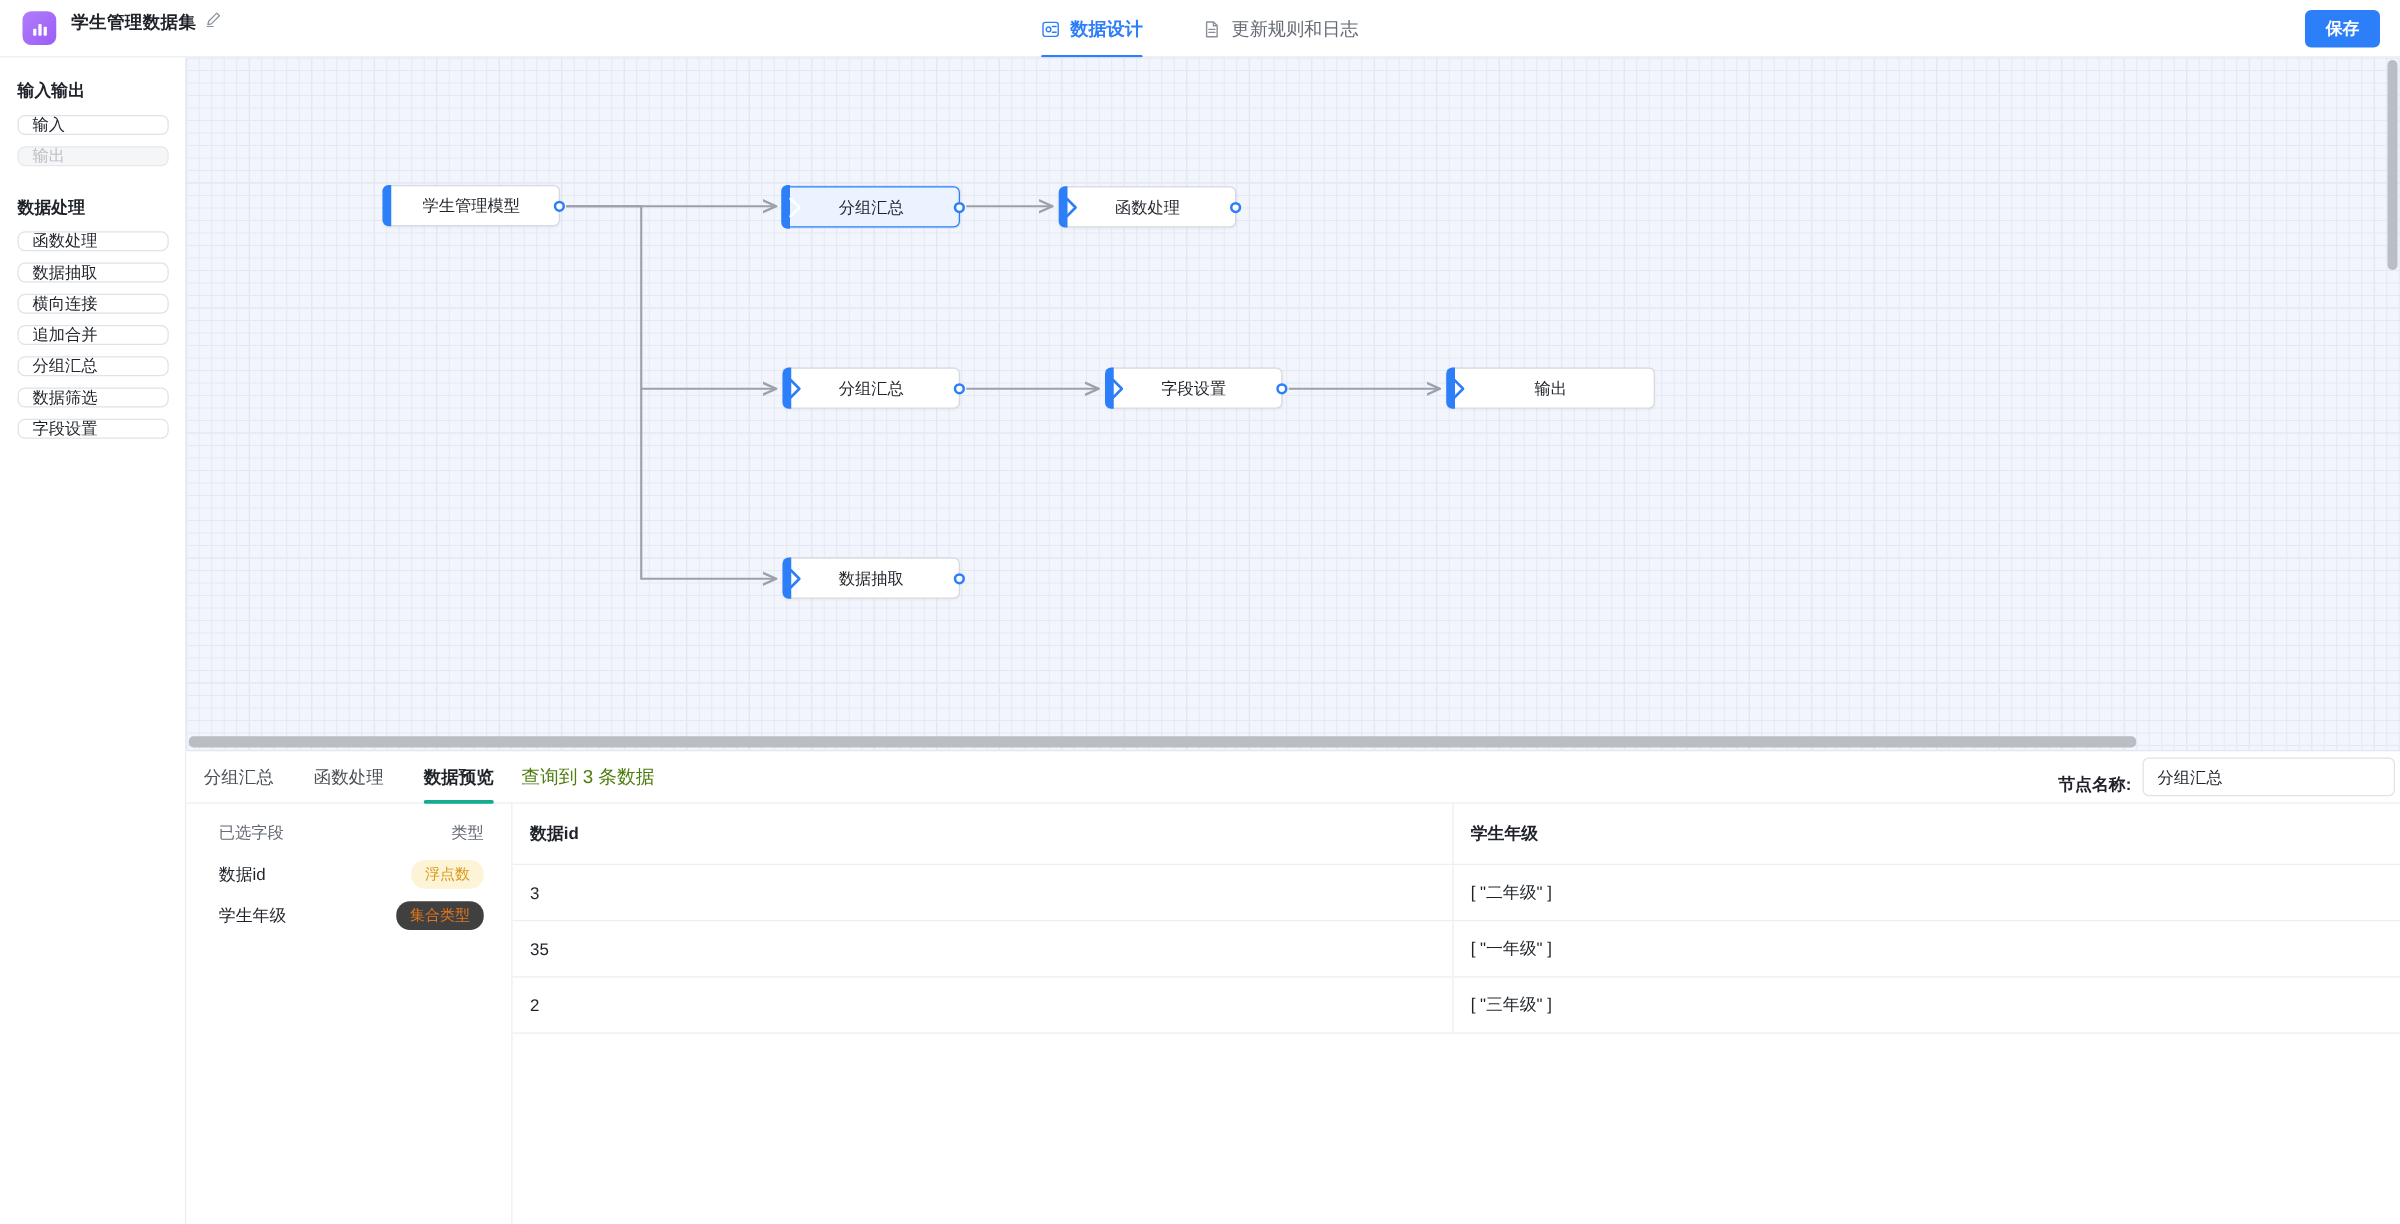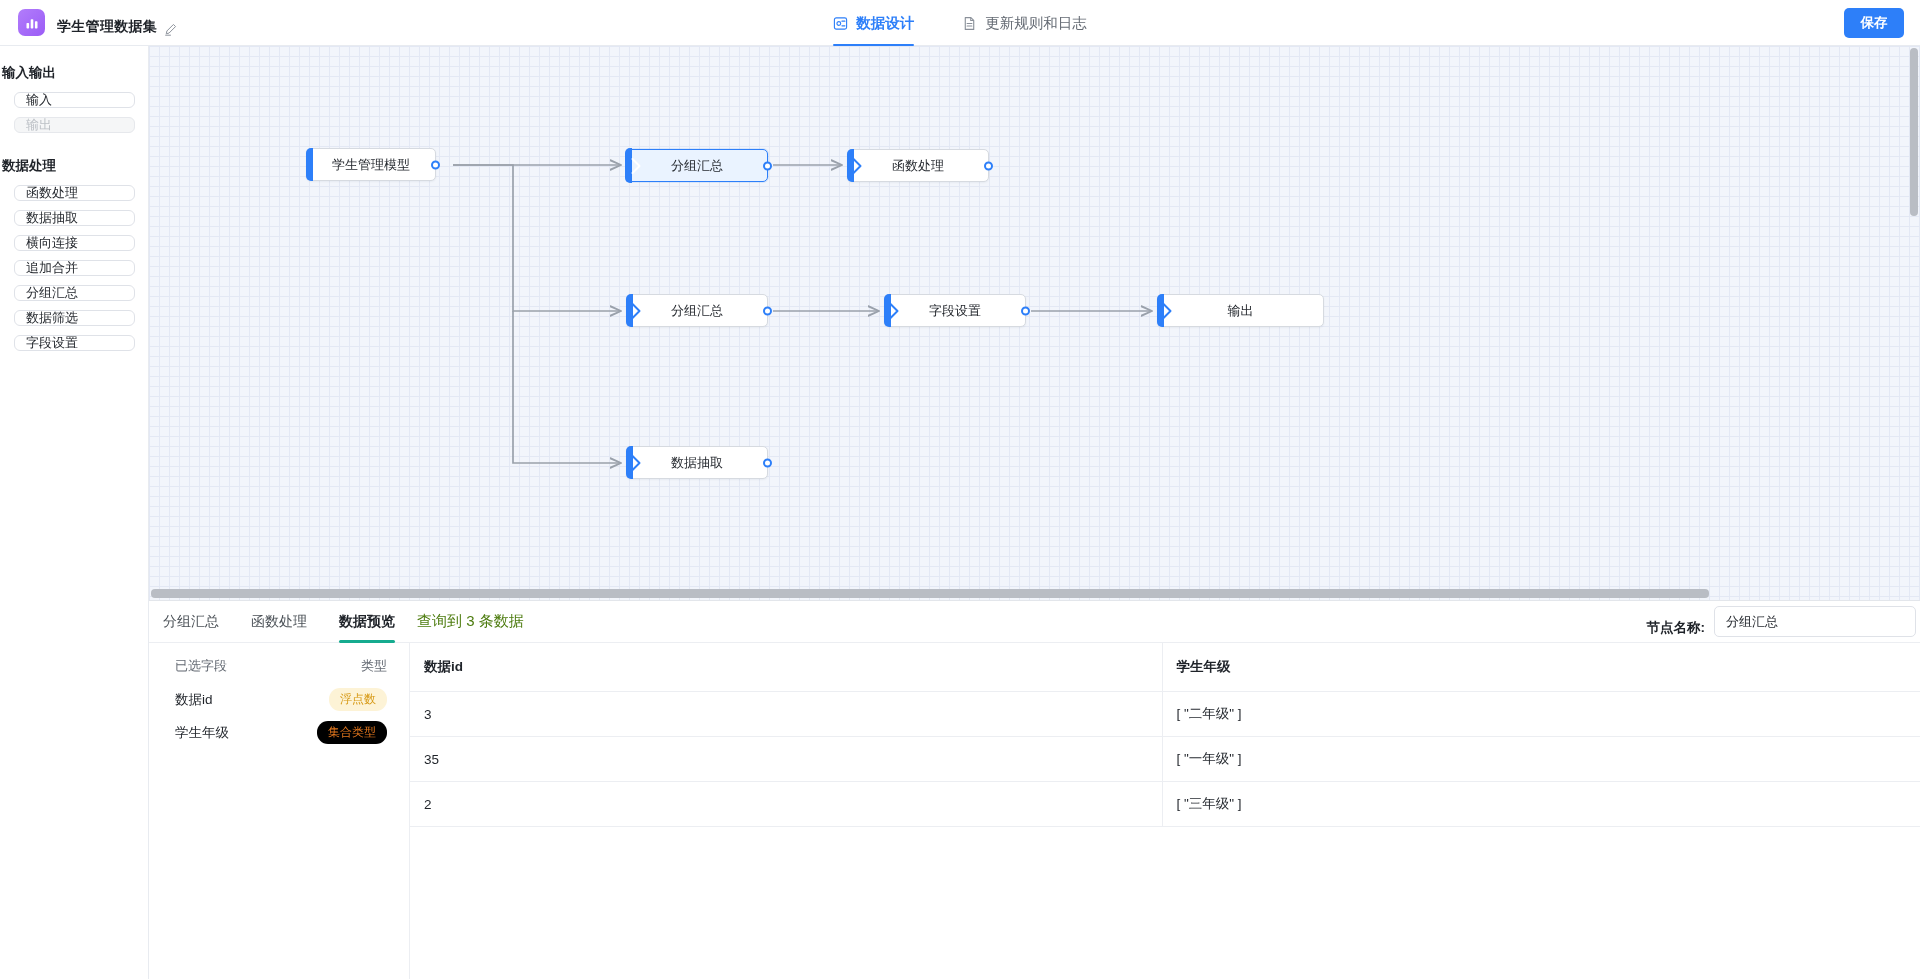--- a/index.html
+++ b/index.html
@@ -10,21 +10,21 @@
     overflow: hidden;
     color: #1f2329;
   }
 
   
   .topbar {
     position: absolute; left: 0; top: 0; width: 1920px; height: 46px;
     background: #ffffff; border-bottom: 1px solid #e8ebf0;
     display: flex; align-items: center;
   }
-  .brand { display: flex; align-items: flex-end; margin-left: 18px; }
+  .brand { display: flex; align-items: flex-start; margin-left: 18px; }
   .brand-icon {
     width: 27px; height: 27px; border-radius: 7px;
     background: linear-gradient(135deg,#b27dfb,#9b5cf6);
     display: flex; align-items: center; justify-content: center;
   }
   .brand-icon svg { display: block; }
   .brand-title {
     margin-left: 12px; font-size: 14px; font-weight: bold; color: #1f2329;
     letter-spacing: .3px;
   }
@@ -59,21 +59,21 @@
   }
 
   
   .sidebar {
     position: absolute; left: 0; top: 46px; width: 149px; height: 933px;
     background: #fff; border-right: 1px solid #e8ebf0;
     padding: 14px 0 0 0;
   }
   .side-section-title {
     font-size: 13.5px; font-weight: bold; color: #1f2329;
-    margin: 4px 0 10px 2px;
+    margin: 4px 0 10px 14px;
   }
   .side-section-title.second { margin-top: 24px; }
   .side-item {
     margin: 0 0 9px 14px; width: 121px; height: 16px;
     border: 1px solid #dfe2e8; border-radius: 6px;
     background: #fff; display: flex; align-items: center;
     padding-left: 11px; font-size: 13px; color: #1f2329; cursor: pointer;
   }
   .side-item.disabled {
     background: #f5f6f7; color: #bcc0c6; border-color: #e6e8ec; cursor: not-allowed;
@@ -173,21 +173,21 @@
     font-size: 13px; color: #646a73; padding: 2px 8px 8px 12px;
   }
   .field-row {
     display: flex; justify-content: space-between; align-items: center;
     padding: 5px 8px 5px 12px; font-size: 13.5px; color: #1f2329;
   }
   .badge {
     font-size: 12px; padding: 3px 11px; border-radius: 11px; white-space: nowrap; margin-left: 32px;
   }
   .badge.float { background: #fdf3d6; color: #d79a16; }
-  .badge.set { background: #000000; color: #e2761d; }
+  .badge.set { background: #404040; color: #e2761d; }
 
   .table-pane { flex: 1; overflow: hidden; }
   table.preview { width: 100%; border-collapse: collapse; table-layout: fixed; }
   table.preview th {
     text-align: left; font-size: 13.5px; font-weight: bold; color: #1f2329;
     padding: 15px 0 15px 14px; border-bottom: 1px solid #eceef2;
     background: #fff;
   }
   table.preview td {
     font-size: 13.5px; color: #1f2329; padding: 13px 0 13px 14px;
@@ -275,21 +275,21 @@
       <path d="M 304 119 L 364 119 L 364 265 L 472 265" marker-end="url(#arrow)"></path>
 
       <path d="M 624 265 L 730 265" marker-end="url(#arrow)"></path>
 
       <path d="M 882 265 L 1003 265" marker-end="url(#arrow)"></path>
 
       <path d="M 364 265 L 364 417 L 472 417" marker-end="url(#arrow)"></path>
     </g>
   </svg>
 
-  <div class="node" style="left:157px; top:102px; width:130px;">
+  <div class="node" style="left:157px; top:102px; width:142px;">
     <span class="port-in"></span>
     <span class="node-label">学生管理模型</span>
     <span class="port-out"></span>
   </div>
 
   <div class="node selected" style="left:477px; top:103px; width:142px;">
     <span class="port-in"></span>
     <svg class="chev" viewBox="0 0 11 17">
         <path d="M1.5 1.5 L8.5 8.5 L1.5 15.5" fill="none" stroke="#ffffff" stroke-width="2" stroke-linecap="round" stroke-linejoin="round"></path>
       </svg>

